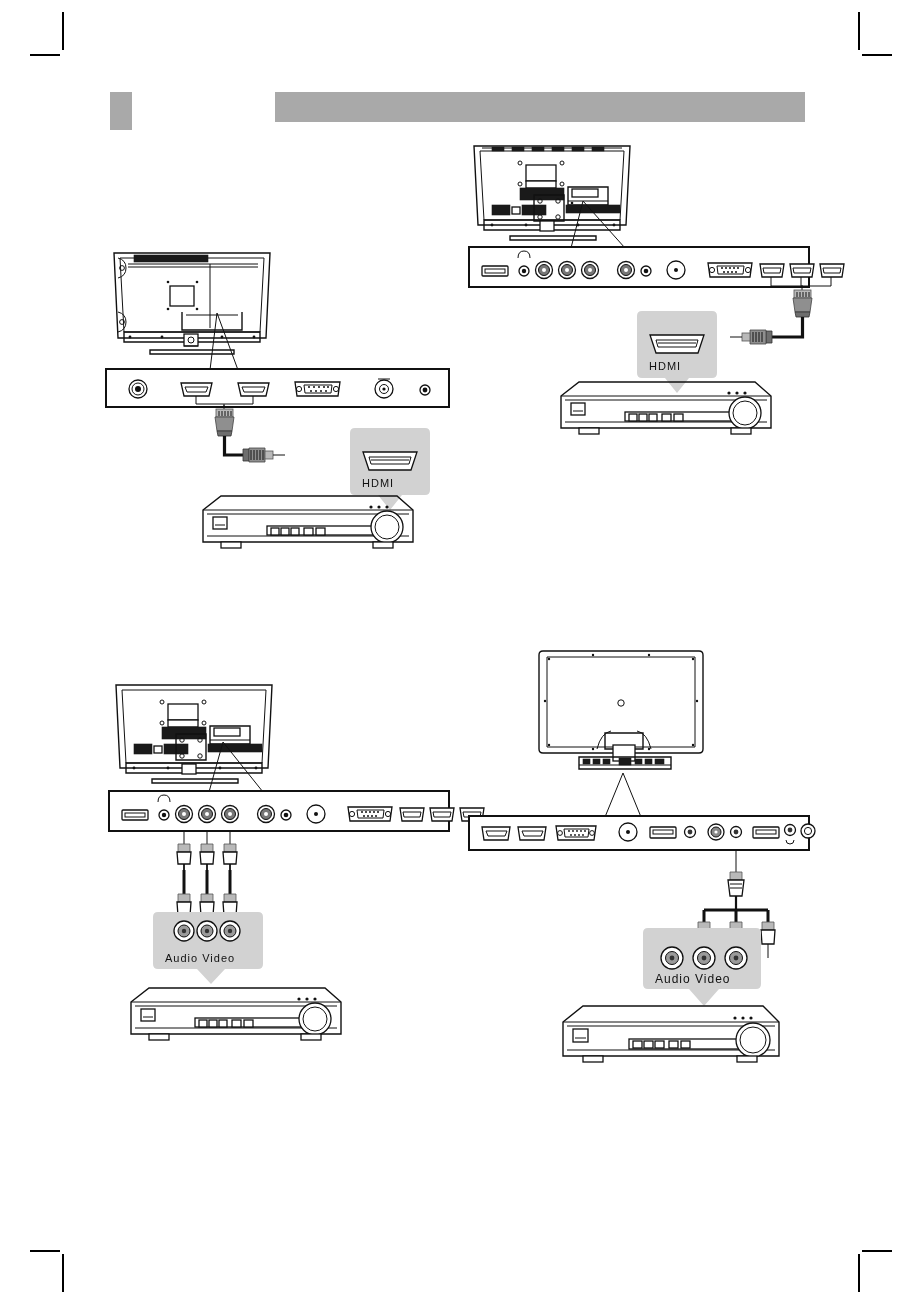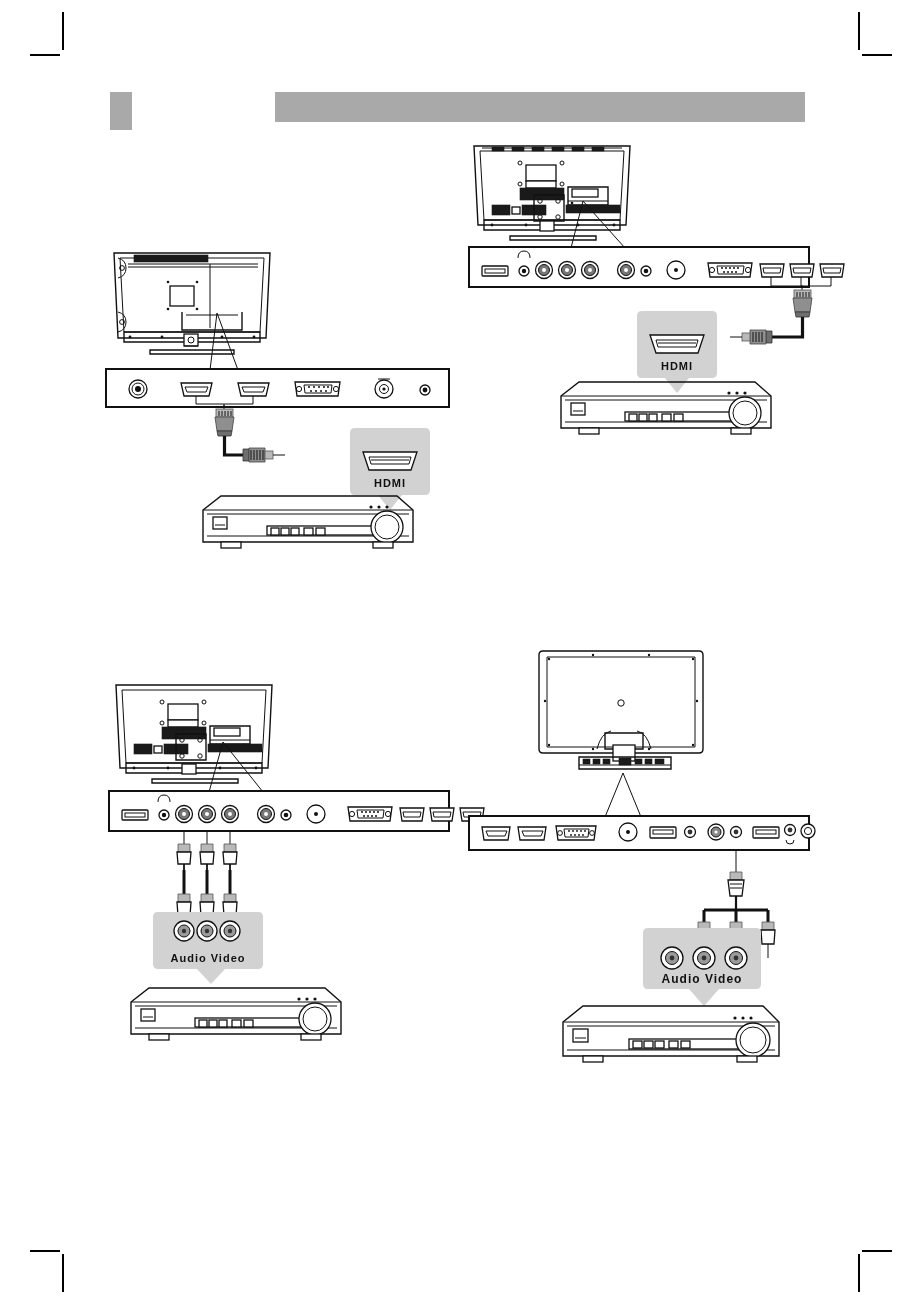--- a/index.html
+++ b/index.html
@@ -8,22 +8,22 @@
   .abs{position:absolute;}
   
   .crop{position:absolute;background:#000;}
   
   .hdr-tab{position:absolute;background:#a9a9a9;}
   .hdr-bar{position:absolute;background:#a9a9a9;}
   
   .panel{position:absolute;border:2px solid #111;background:#fff;box-sizing:border-box;}
   
   svg{display:block;overflow:visible;}
-  .lbl{position:absolute;font-weight:bold;color:#111;text-align:center;
-       letter-spacing:1px;white-space:nowrap;}
+  .lbl{position:absolute;font-weight:normal;color:#111;text-align:left;
+       letter-spacing:1px;white-space:nowrap;padding-left:12px;}
   
   .ln{fill:none;stroke:#111;stroke-width:1.4;}
   .ln2{fill:none;stroke:#111;stroke-width:1;}
   .fillblk{fill:#1a1a1a;stroke:#1a1a1a;stroke-width:.6;}
   .fillw{fill:#ffffff;stroke:#111;stroke-width:1.3;}
   .fillgr{fill:#b9b9b9;stroke:#555;stroke-width:.8;}
   .fillgr2{fill:#8f8f8f;stroke:#444;stroke-width:.8;}
   .fillgr3{fill:#6e6e6e;stroke:#333;stroke-width:.8;}
 </style>
 </head>

